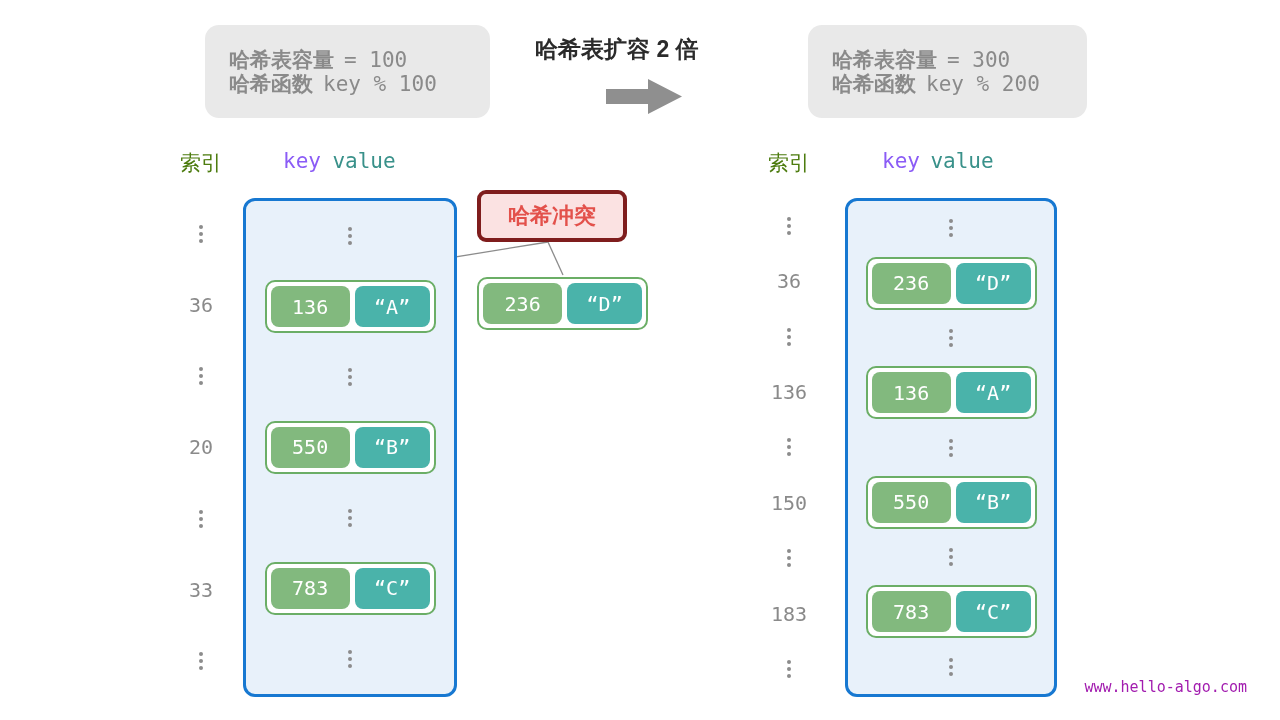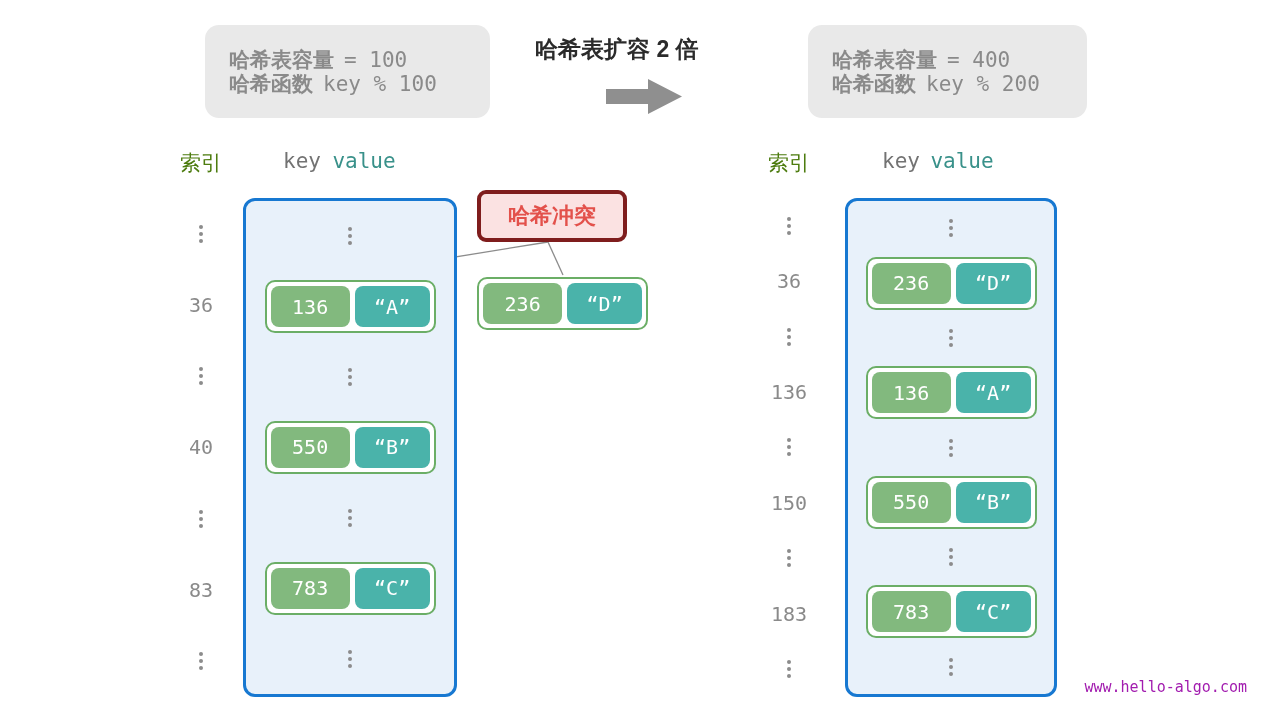--- a/index.html
+++ b/index.html
@@ -23,21 +23,21 @@
 
   
   .transition-title {
     position:absolute; left:535px; top:34px; width:230px; text-align:left;
     font-size:23px; font-weight:bold; color:#2B2B2B; white-space:nowrap;
   }
 
   
   .hdr { position:absolute; top:149px; font-size:21px; text-align:center; white-space:nowrap; }
   .idx-hdr { color:#4d7c0f; }
-  .key-hdr { color:#737373; font-family:"DejaVu Sans Mono", monospace; }
+  .key-hdr { color:#8b5cf6; font-family:"DejaVu Sans Mono", monospace; }
   .val-hdr { color:#39918A; font-family:"DejaVu Sans Mono", monospace; }
   .idx-hdr.l { left:165px; width:72px; }
   .key-hdr.l { left:270px; width:64px; }
   .val-hdr.l { left:327px; width:74px; }
   .idx-hdr.r { left:753px; width:72px; }
   .key-hdr.r { left:869px; width:64px; }
   .val-hdr.r { left:925px; width:74px; }
 
   
   .index-col {
@@ -106,21 +106,21 @@
     </div>
     <div class="info-line">
       <span class="cjk-b">哈希函数</span><span class="mono-v">key % 100</span>
     </div>
   </div>
 
   <div class="transition-title">哈希表扩容 2 倍</div>
 
   <div class="info-box ib-right">
     <div class="info-line">
-      <span class="cjk-b">哈希表容量</span><span class="mono-v">= 400</span>
+      <span class="cjk-b">哈希表容量</span><span class="mono-v">= 300</span>
     </div>
     <div class="info-line">
       <span class="cjk-b">哈希函数</span><span class="mono-v">key % 200</span>
     </div>
   </div>
 
   <div class="hdr idx-hdr l">索引</div>
   <div class="hdr key-hdr l">key</div>
   <div class="hdr val-hdr l">value</div>
 
@@ -141,31 +141,31 @@
           <span class="idx-num">36</span>
         </div>
         <div class="row-cell">
           <div class="dots">
             <span class="dot"></span>
             <span class="dot"></span>
             <span class="dot"></span>
           </div>
         </div>
         <div class="row-cell">
-          <span class="idx-num">40</span>
-        </div>
-        <div class="row-cell">
-          <div class="dots">
-            <span class="dot"></span>
-            <span class="dot"></span>
-            <span class="dot"></span>
-          </div>
-        </div>
-        <div class="row-cell">
-          <span class="idx-num">83</span>
+          <span class="idx-num">20</span>
+        </div>
+        <div class="row-cell">
+          <div class="dots">
+            <span class="dot"></span>
+            <span class="dot"></span>
+            <span class="dot"></span>
+          </div>
+        </div>
+        <div class="row-cell">
+          <span class="idx-num">33</span>
         </div>
         <div class="row-cell">
           <div class="dots">
             <span class="dot"></span>
             <span class="dot"></span>
             <span class="dot"></span>
           </div>
         </div>
       </div>
     <div class="bucket slot-col left-bucket">

